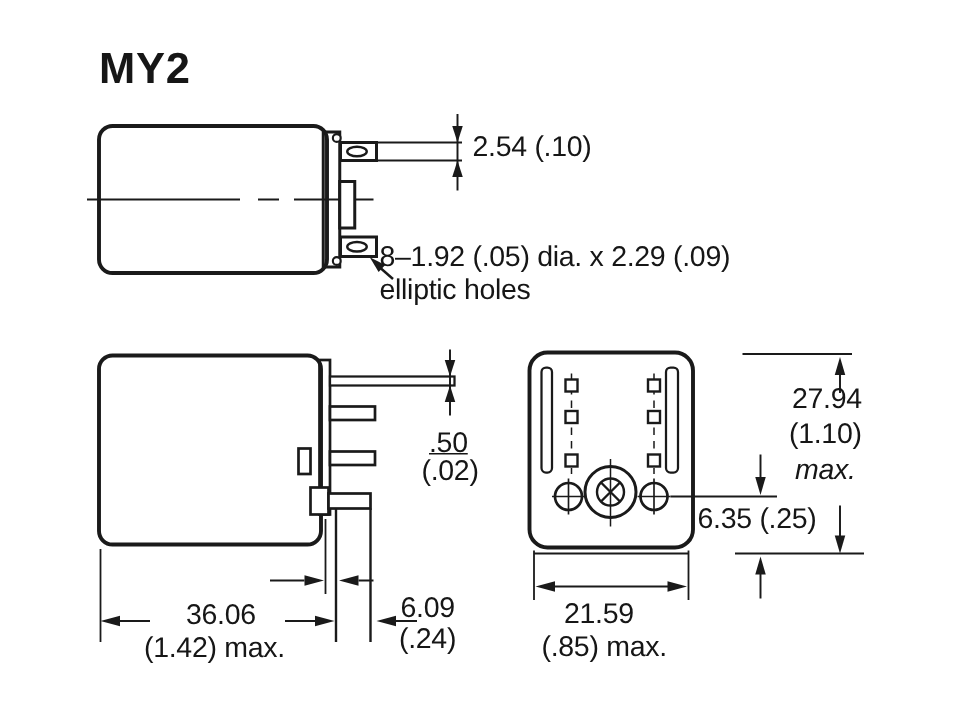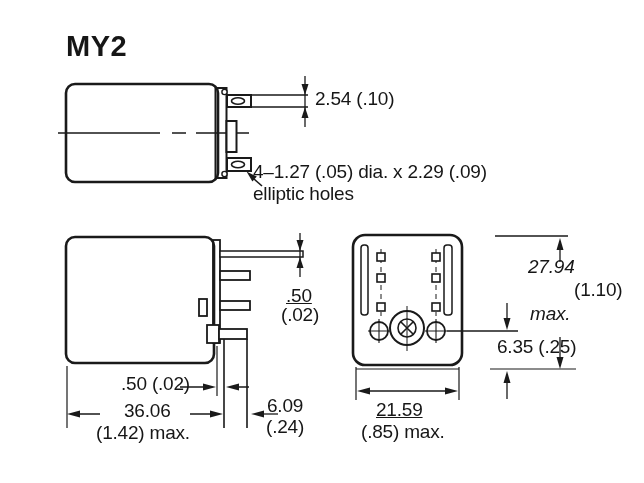--- a/index.html
+++ b/index.html
@@ -151,36 +151,35 @@
       <polygon points="507,330 503.5,318 510.5,318" fill="#1a1a1a" stroke="none"></polygon>
       <path d="M507 381 V399" stroke-width="1.3"></path>
       <polygon points="507,371 503.5,383 510.5,383" fill="#1a1a1a" stroke="none"></polygon>
     </g>
   </svg>
 
   <div class="lbl title" style="left:66px;top:30px;">MY2</div>
 
   <div class="lbl" style="left:315px;top:88px;">2.54 (.10)</div>
 
-  <div class="lbl" style="left:253px;top:161px;">4–1.27 (.05) dia. x 2.29 (.09)</div>
+  <div class="lbl" style="left:253px;top:161px;">8–1.92 (.05) dia. x 2.29 (.09)</div>
   <div class="lbl" style="left:253px;top:183px;text-align:right;">elliptic holes</div>
 
   <div class="lbl" style="left:286px;top:285px;text-decoration:underline;">.50</div>
   <div class="lbl" style="left:281px;top:304px;">(.02)</div>
 
-  <div class="lbl" style="left:121px;top:373px;">.50 (.02)</div>
 
   <div class="lbl" style="left:124px;top:400px;text-align:right;">36.06</div>
   <div class="lbl" style="left:96px;top:422px;">(1.42) max.</div>
 
   <div class="lbl" style="left:267px;top:395px;">6.09</div>
   <div class="lbl" style="left:266px;top:416px;">(.24)</div>
 
-  <div class="lbl" style="left:528px;top:256px;font-style:italic;">27.94</div>
-  <div class="lbl" style="left:526px;top:279px;margin-left:48px;">(1.10)</div>
+  <div class="lbl" style="left:528px;top:256px;">27.94</div>
+  <div class="lbl" style="left:526px;top:279px;">(1.10)</div>
   <div class="lbl" style="left:530px;top:303px;font-style:italic;">max.</div>
 
-  <div class="lbl" style="left:465px;top:336px;margin-left:32px;">6.35 (.25)</div>
+  <div class="lbl" style="left:465px;top:336px;">6.35 (.25)</div>
 
-  <div class="lbl" style="left:376px;top:399px;text-decoration:underline;">21.59</div>
+  <div class="lbl" style="left:376px;top:399px;">21.59</div>
   <div class="lbl" style="left:361px;top:421px;">(.85) max.</div>
 
 </div>
 
 </body></html>

